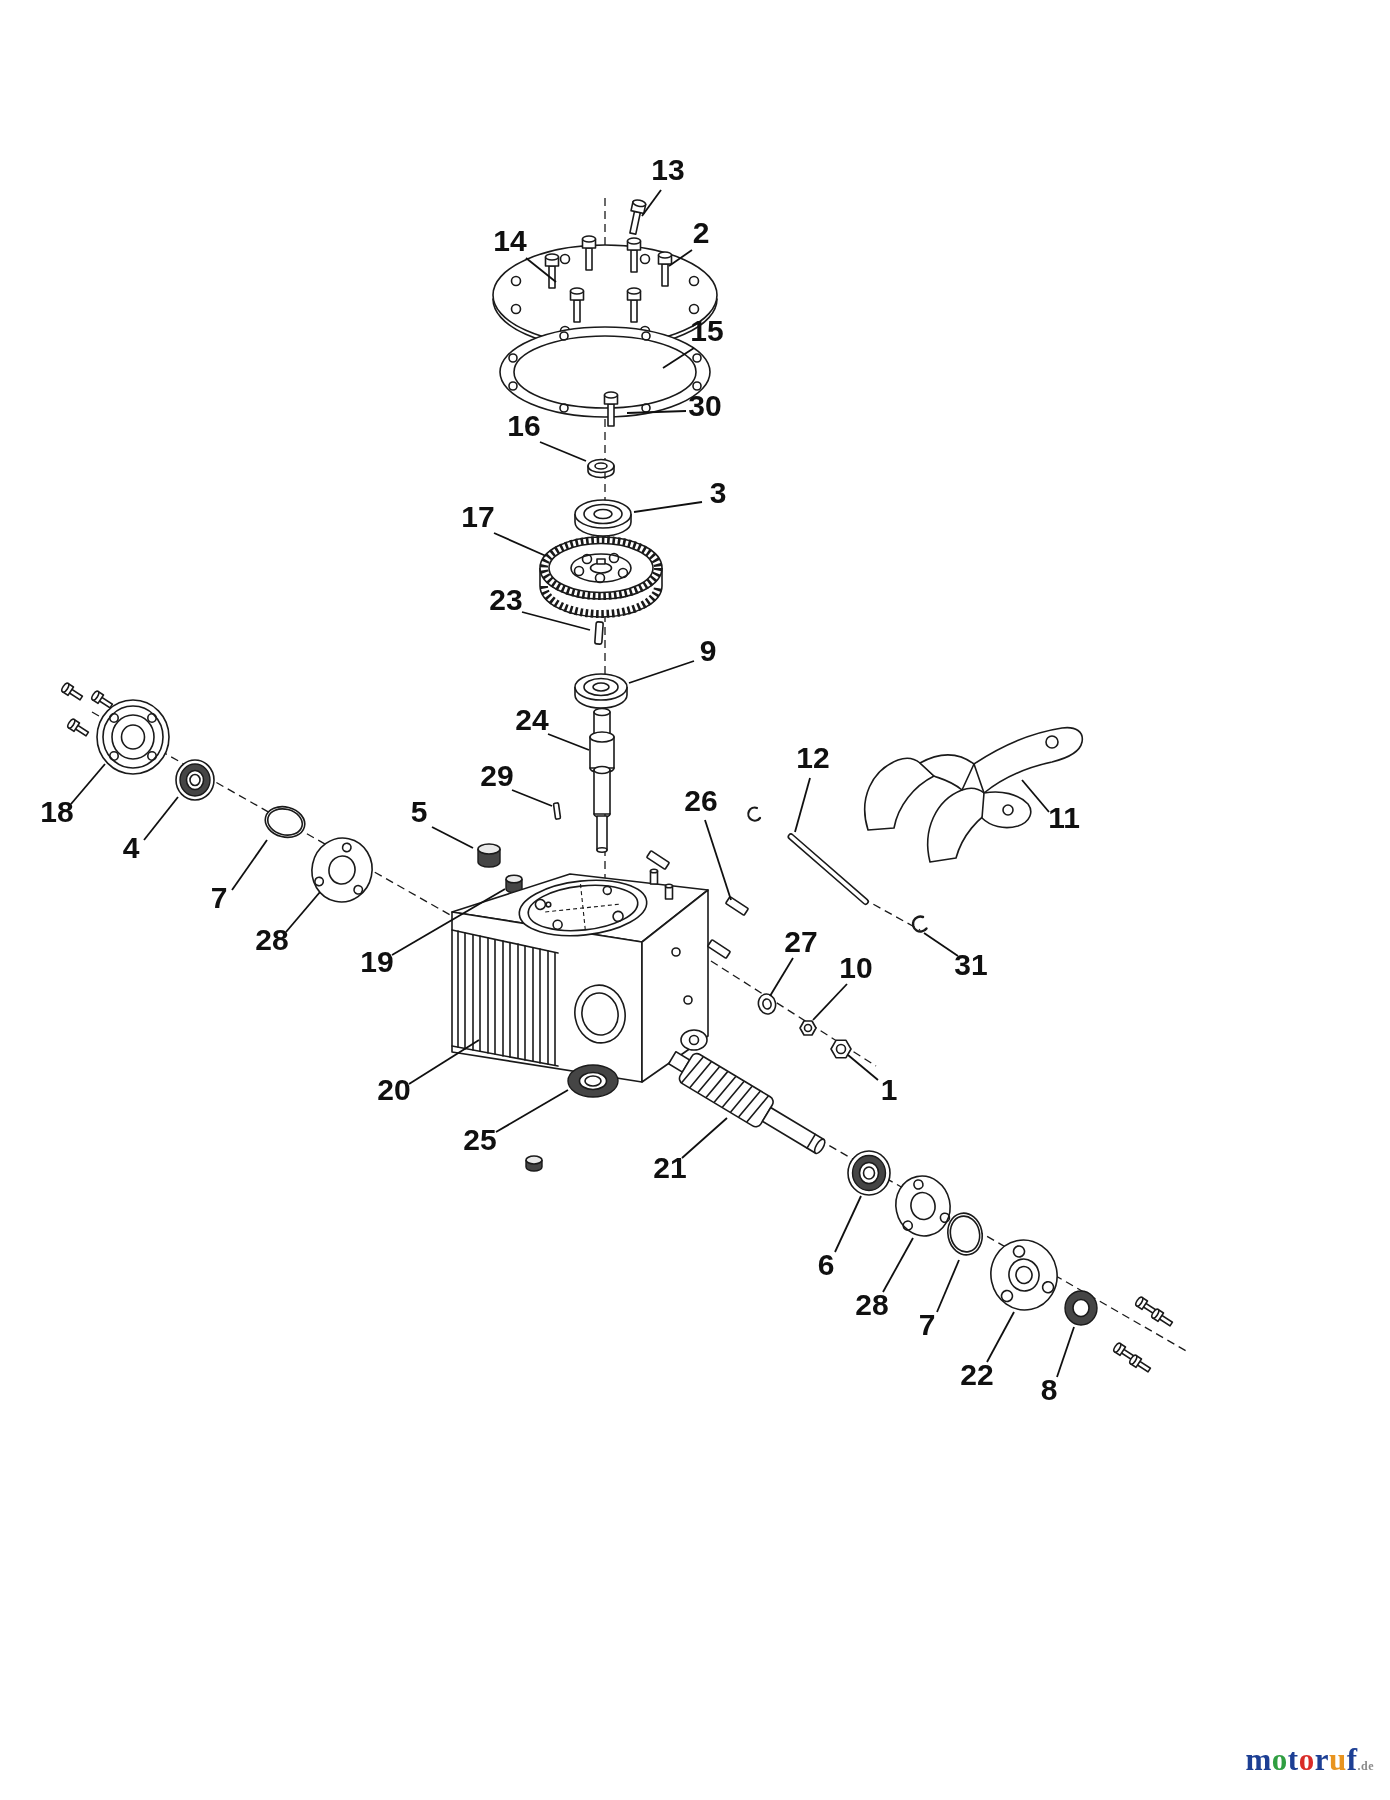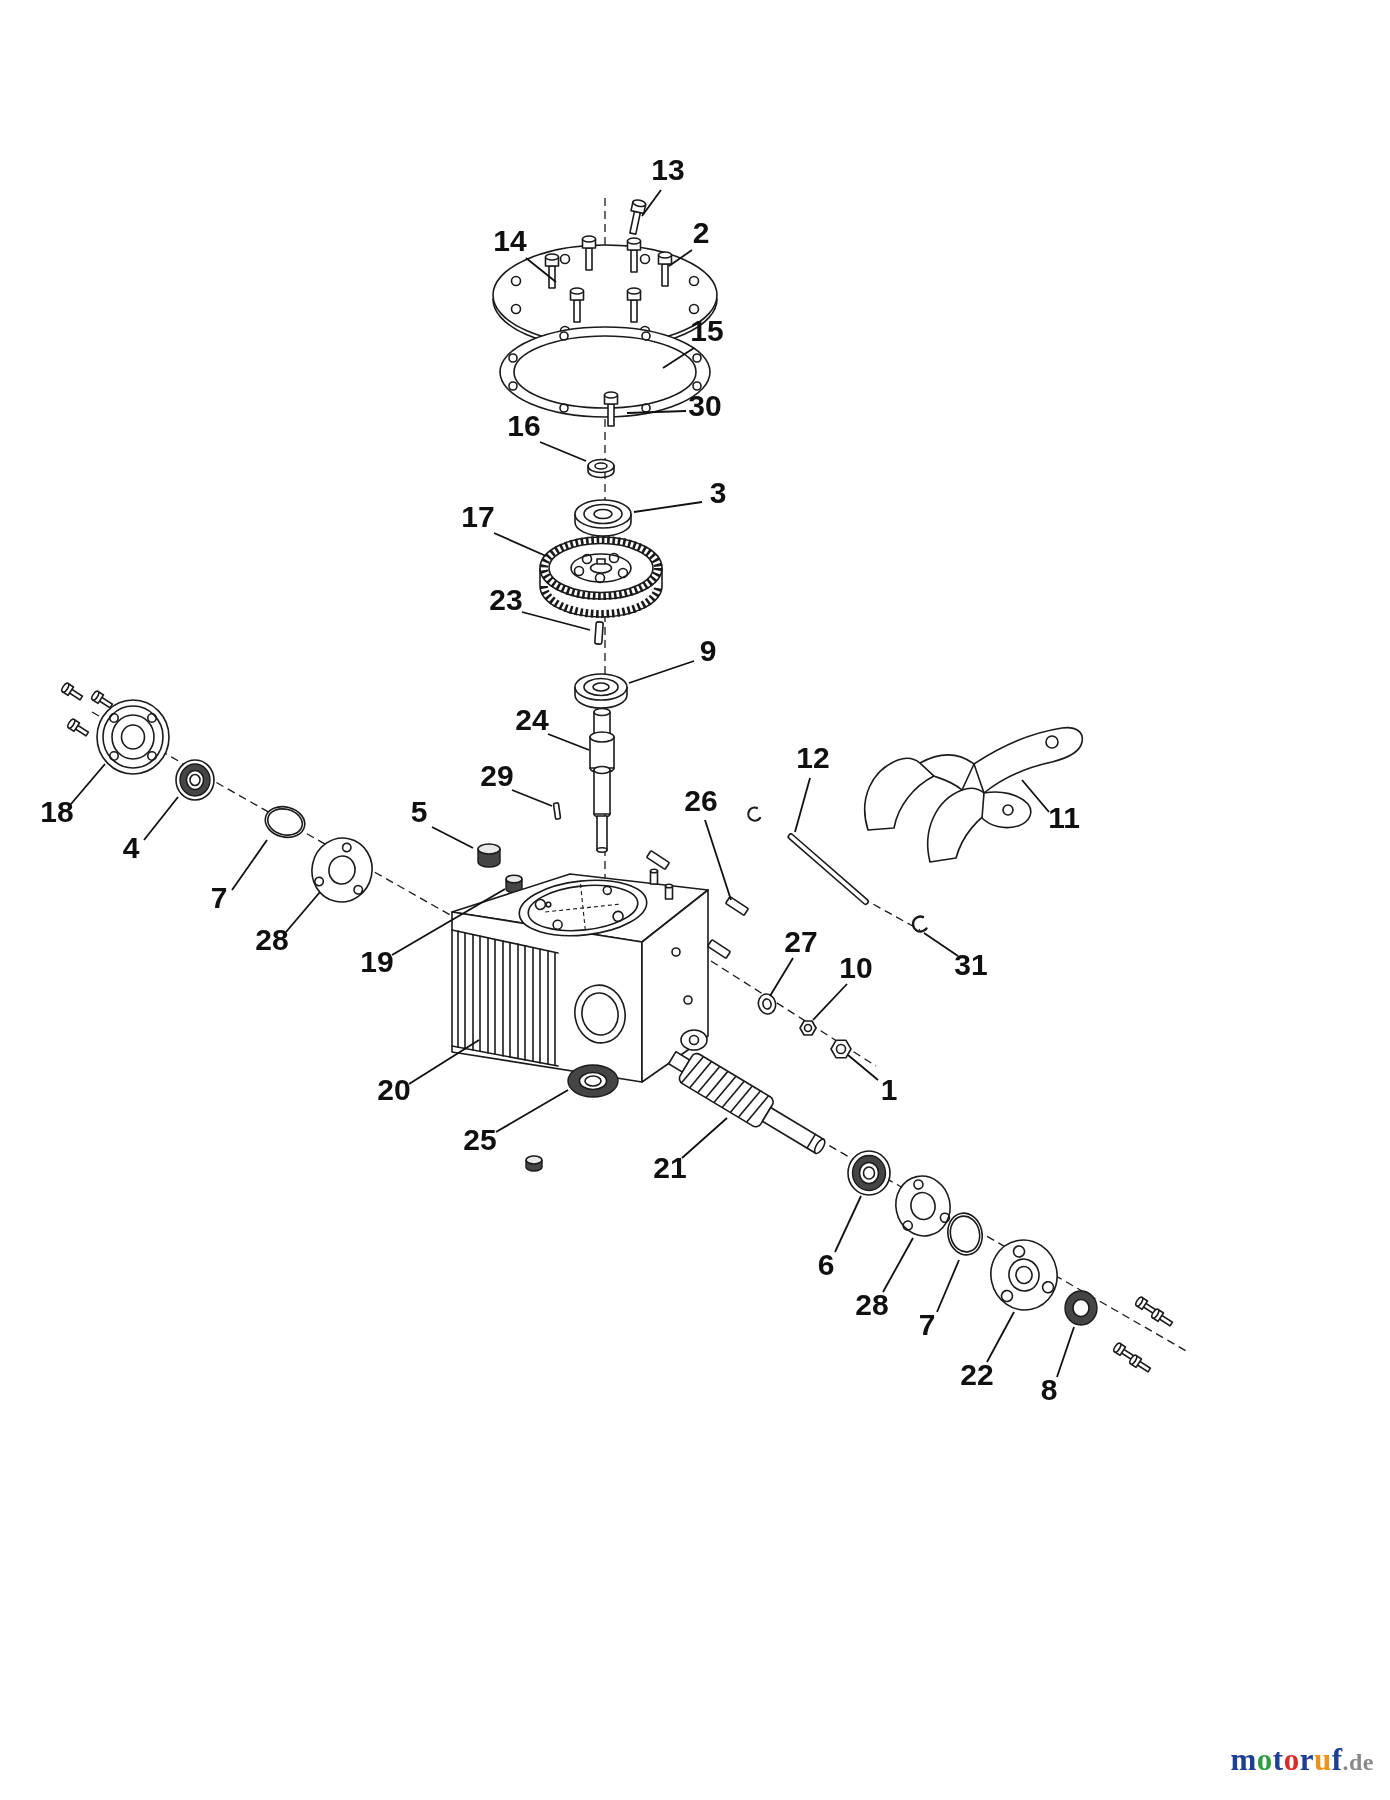--- a/index.html
+++ b/index.html
@@ -12,21 +12,21 @@
   .ln{fill:none;stroke:#1a1a1a;stroke-width:1.6;stroke-linejoin:round;stroke-linecap:round;}
   .fw{fill:#ffffff;stroke:#1a1a1a;stroke-width:1.6;stroke-linejoin:round;}
   .fd{fill:#454545;stroke:#1a1a1a;stroke-width:1.4;}
   .fl{fill:#e9e9e9;stroke:#1a1a1a;stroke-width:1.6;}
   .dash{fill:none;stroke:#1a1a1a;stroke-width:1.3;stroke-dasharray:8 5;}
   .dash2{fill:none;stroke:#1a1a1a;stroke-width:1.1;stroke-dasharray:4 3;}
   .teeth{fill:none;stroke:#1a1a1a;stroke-width:8;stroke-dasharray:2.6 2.7;}
   .callout{font-family:"Liberation Sans",sans-serif;font-weight:700;font-size:30px;fill:#101010;text-anchor:middle;}
   .leader{stroke:#101010;stroke-width:1.8;}
   .watermark{position:absolute;right:16px;bottom:10px;font-family:"Liberation Serif",serif;font-weight:700;font-size:31px;letter-spacing:.5px;}
-  .watermark .wm-suffix{font-size:24px;font-weight:700;}
+  .watermark .wm-suffix{font-size:12px;font-weight:700;}
 </style>
 </head>
 <body>
 
 <div class="page">
 <svg id="diagram-svg" width="1390" height="1800" viewBox="0 0 1390 1800">
   <defs>
     <g id="bolt-md">
       <rect class="fw" x="-3" y="-2" width="6" height="22"></rect>
       <rect class="fw" x="-6.5" y="-11" width="13" height="9"></rect>

